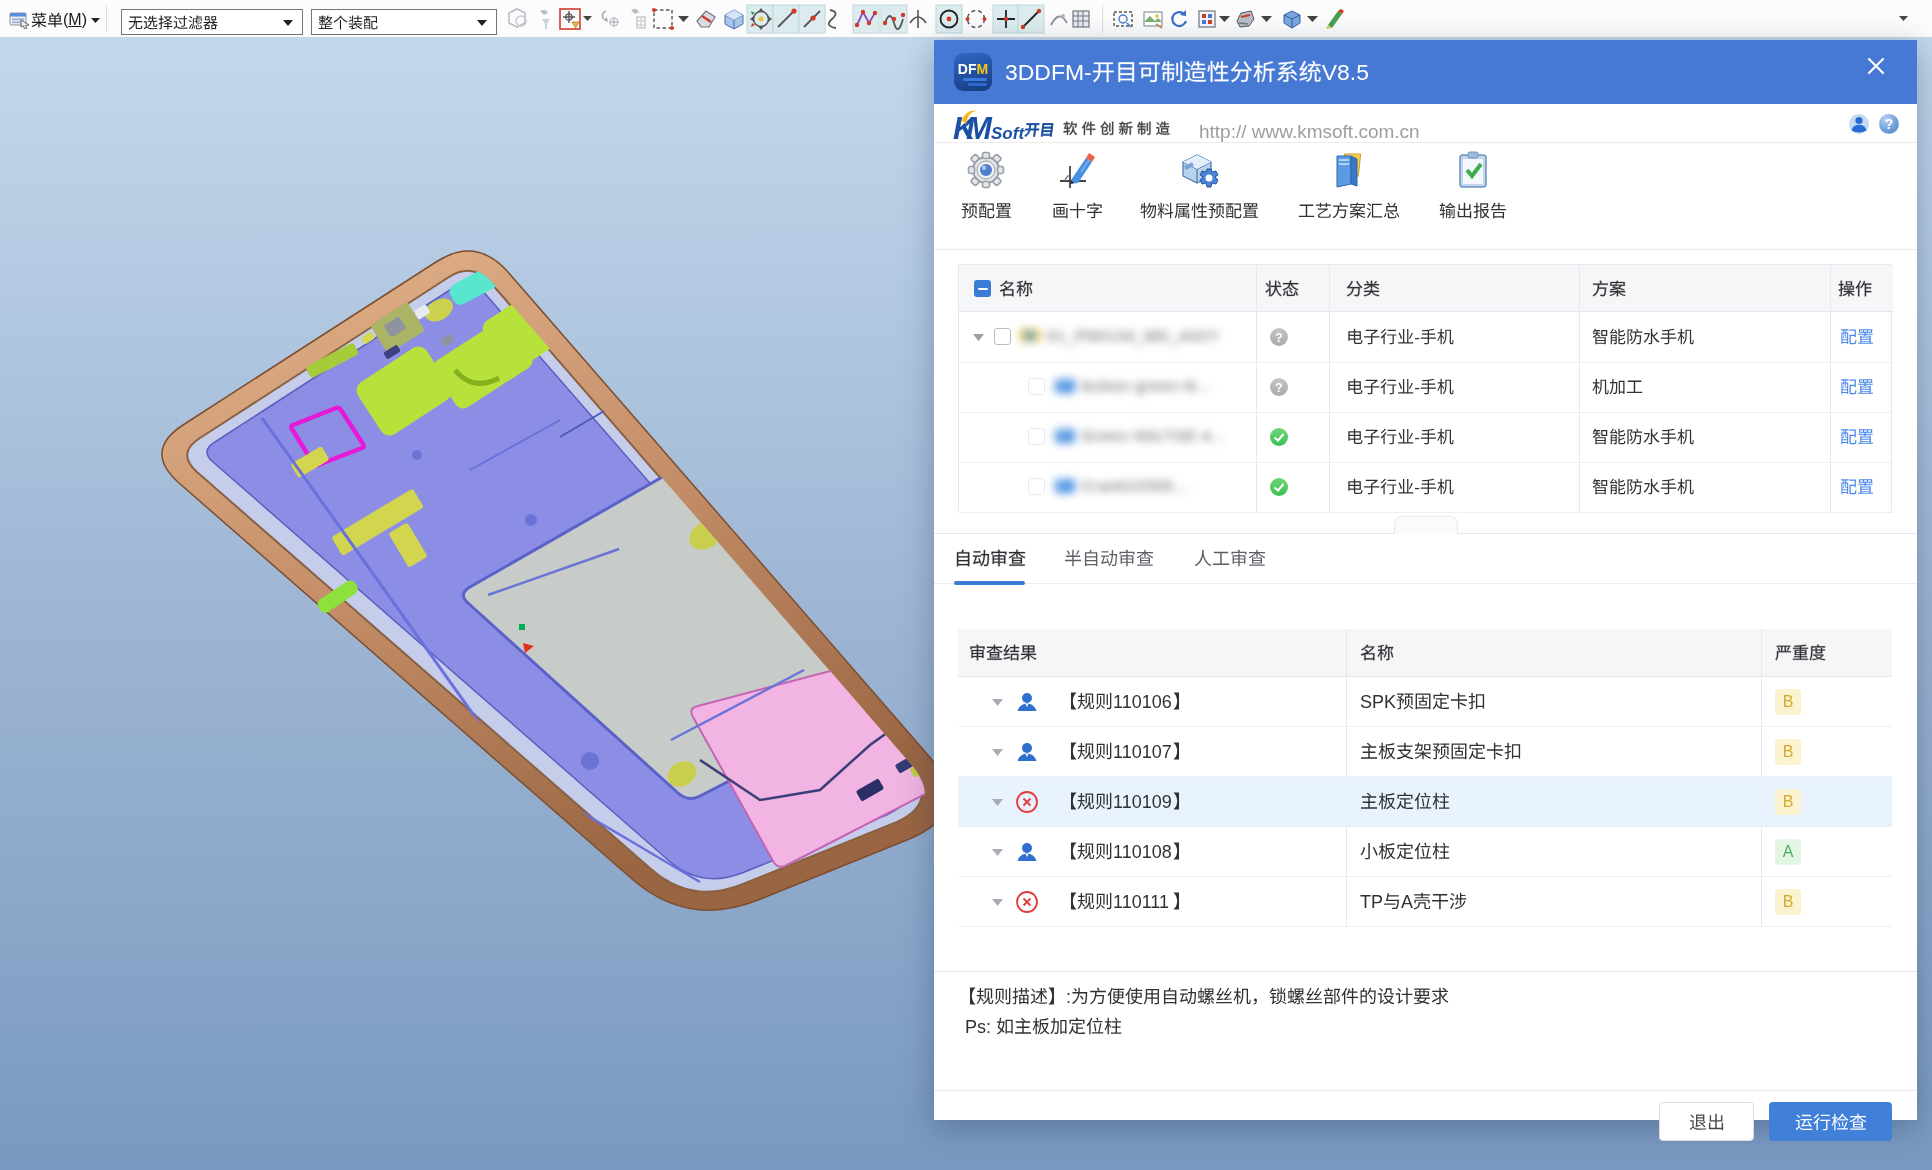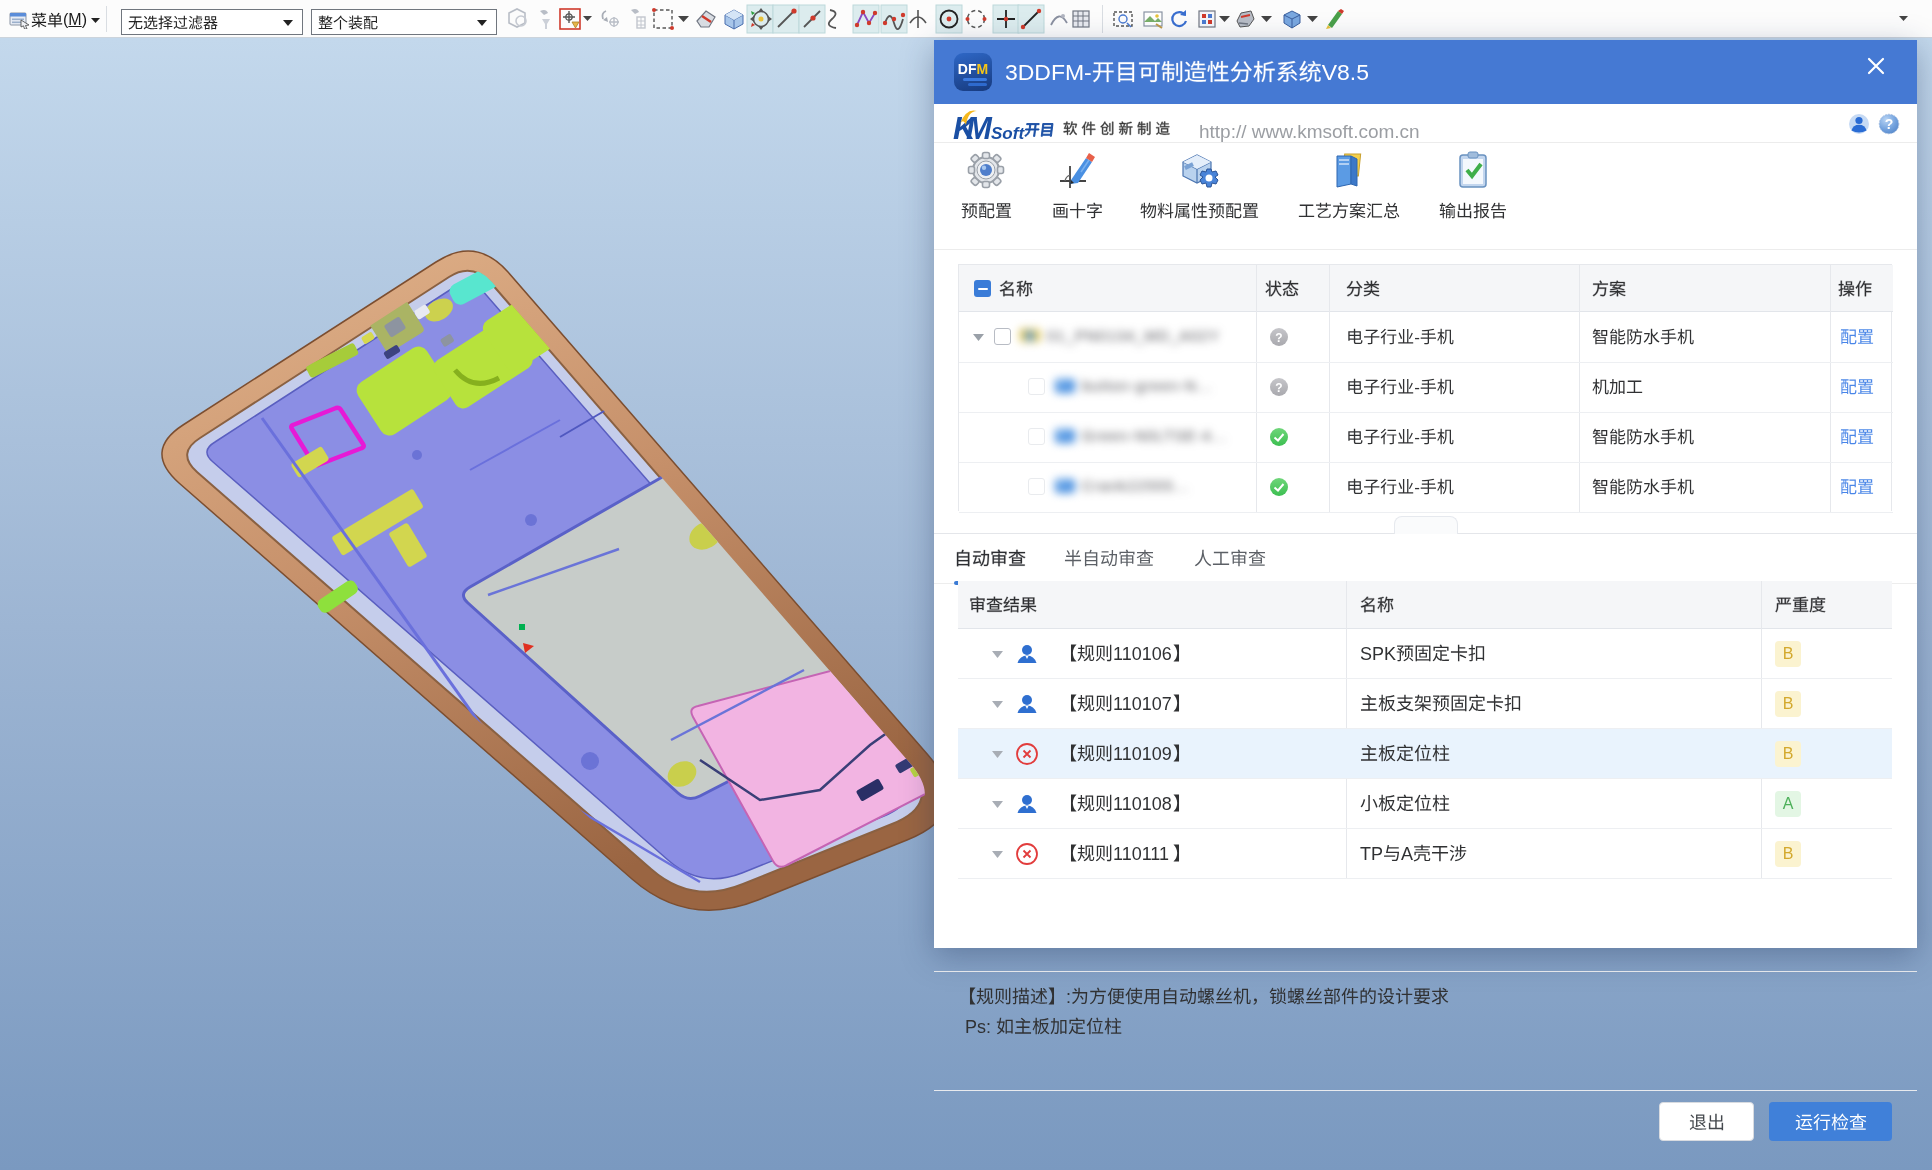--- a/index.html
+++ b/index.html
@@ -1,19 +1,19 @@
 <!DOCTYPE html>
 <html><head><meta charset="utf-8"><style>
 *{margin:0;padding:0;box-sizing:border-box}
 html,body{width:1932px;height:1170px;overflow:hidden;font-family:"Liberation Sans",sans-serif;background:#fff}
 .abs{position:absolute}
 svg{display:block}
 .toolbar{position:absolute;left:0;top:0;width:1932px;height:38px;background:#fcfcfc;border-bottom:1px solid #ccd4dc}
 .viewport{position:absolute;left:0;top:38px;width:1932px;height:1132px;background:linear-gradient(180deg,#c3d8ec 0%,#9db5d3 52%,#7a99c0 100%)}
-.dlg{position:absolute;left:934px;top:40px;width:983px;height:908px;background:#fff;box-shadow:0 8px 30px rgba(25,45,85,.35)}
+.dlg{position:absolute;left:934px;top:40px;width:983px;height:1080px;background:#fff;box-shadow:0 8px 30px rgba(25,45,85,.35)}
 .tb{position:absolute;left:0;top:0;width:983px;height:64px;background:#4579d3}
 .row{display:flex;align-items:center}
 .vline{position:absolute;top:6px;height:26px;width:1px;background:#d9dde2}
 .ddbox{position:absolute;top:9px;height:26px;border:1px solid #70767e;background:#fff;display:flex;align-items:center}
 .badge{position:absolute;width:26px;height:26px;border-radius:4px;text-align:center;line-height:26px;font-size:16px}
 </style></head><body>
 <div class="viewport"></div>
 <svg class="abs" style="left:0;top:0" width="1932" height="1170" viewBox="0 0 1932 1170">
     <defs>
       <linearGradient id="cop" x1="0" y1="0" x2="0.45" y2="1">
@@ -706,21 +706,21 @@
     <div class="abs" style="left:260px;top:509px">
       <svg width="72" height="18" viewBox="0 -880 4000 1000" style="overflow:visible" fill="#5c6066">
         <use href="#u4eba" x="0"></use>
         <use href="#u5de5" x="1000"></use>
         <use href="#u5ba1" x="2000"></use>
         <use href="#u67e5" x="3000"></use>
       </svg>
     </div>
     <div class="abs" style="left:0;top:543px;width:983px;height:1px;background:#ededed"></div>
     <div class="abs" style="left:20px;top:541px;width:71px;height:3.5px;background:#3a7bd5;border-radius:2px"></div>
-    <div class="abs" style="left:24px;top:541px;width:934px;height:338px">
+    <div class="abs" style="left:24px;top:589px;width:934px;height:338px">
       <div class="abs" style="left:0;top:0;width:934px;height:48px;background:#f5f6f8;border-bottom:1px solid #e2e5ea"></div>
       <div class="abs" style="left:11px;top:15px">
         <svg width="68" height="17" viewBox="0 -880 4000 1000" style="overflow:visible" fill="#303133">
           <use href="#u5ba1" x="0" stroke="#303133" stroke-width="14"></use>
           <use href="#u67e5" x="1000" stroke="#303133" stroke-width="14"></use>
           <use href="#u7ed3" x="2000" stroke="#303133" stroke-width="14"></use>
           <use href="#u679c" x="3000" stroke="#303133" stroke-width="14"></use>
         </svg>
       </div>
       <div class="abs" style="left:402px;top:15px">

